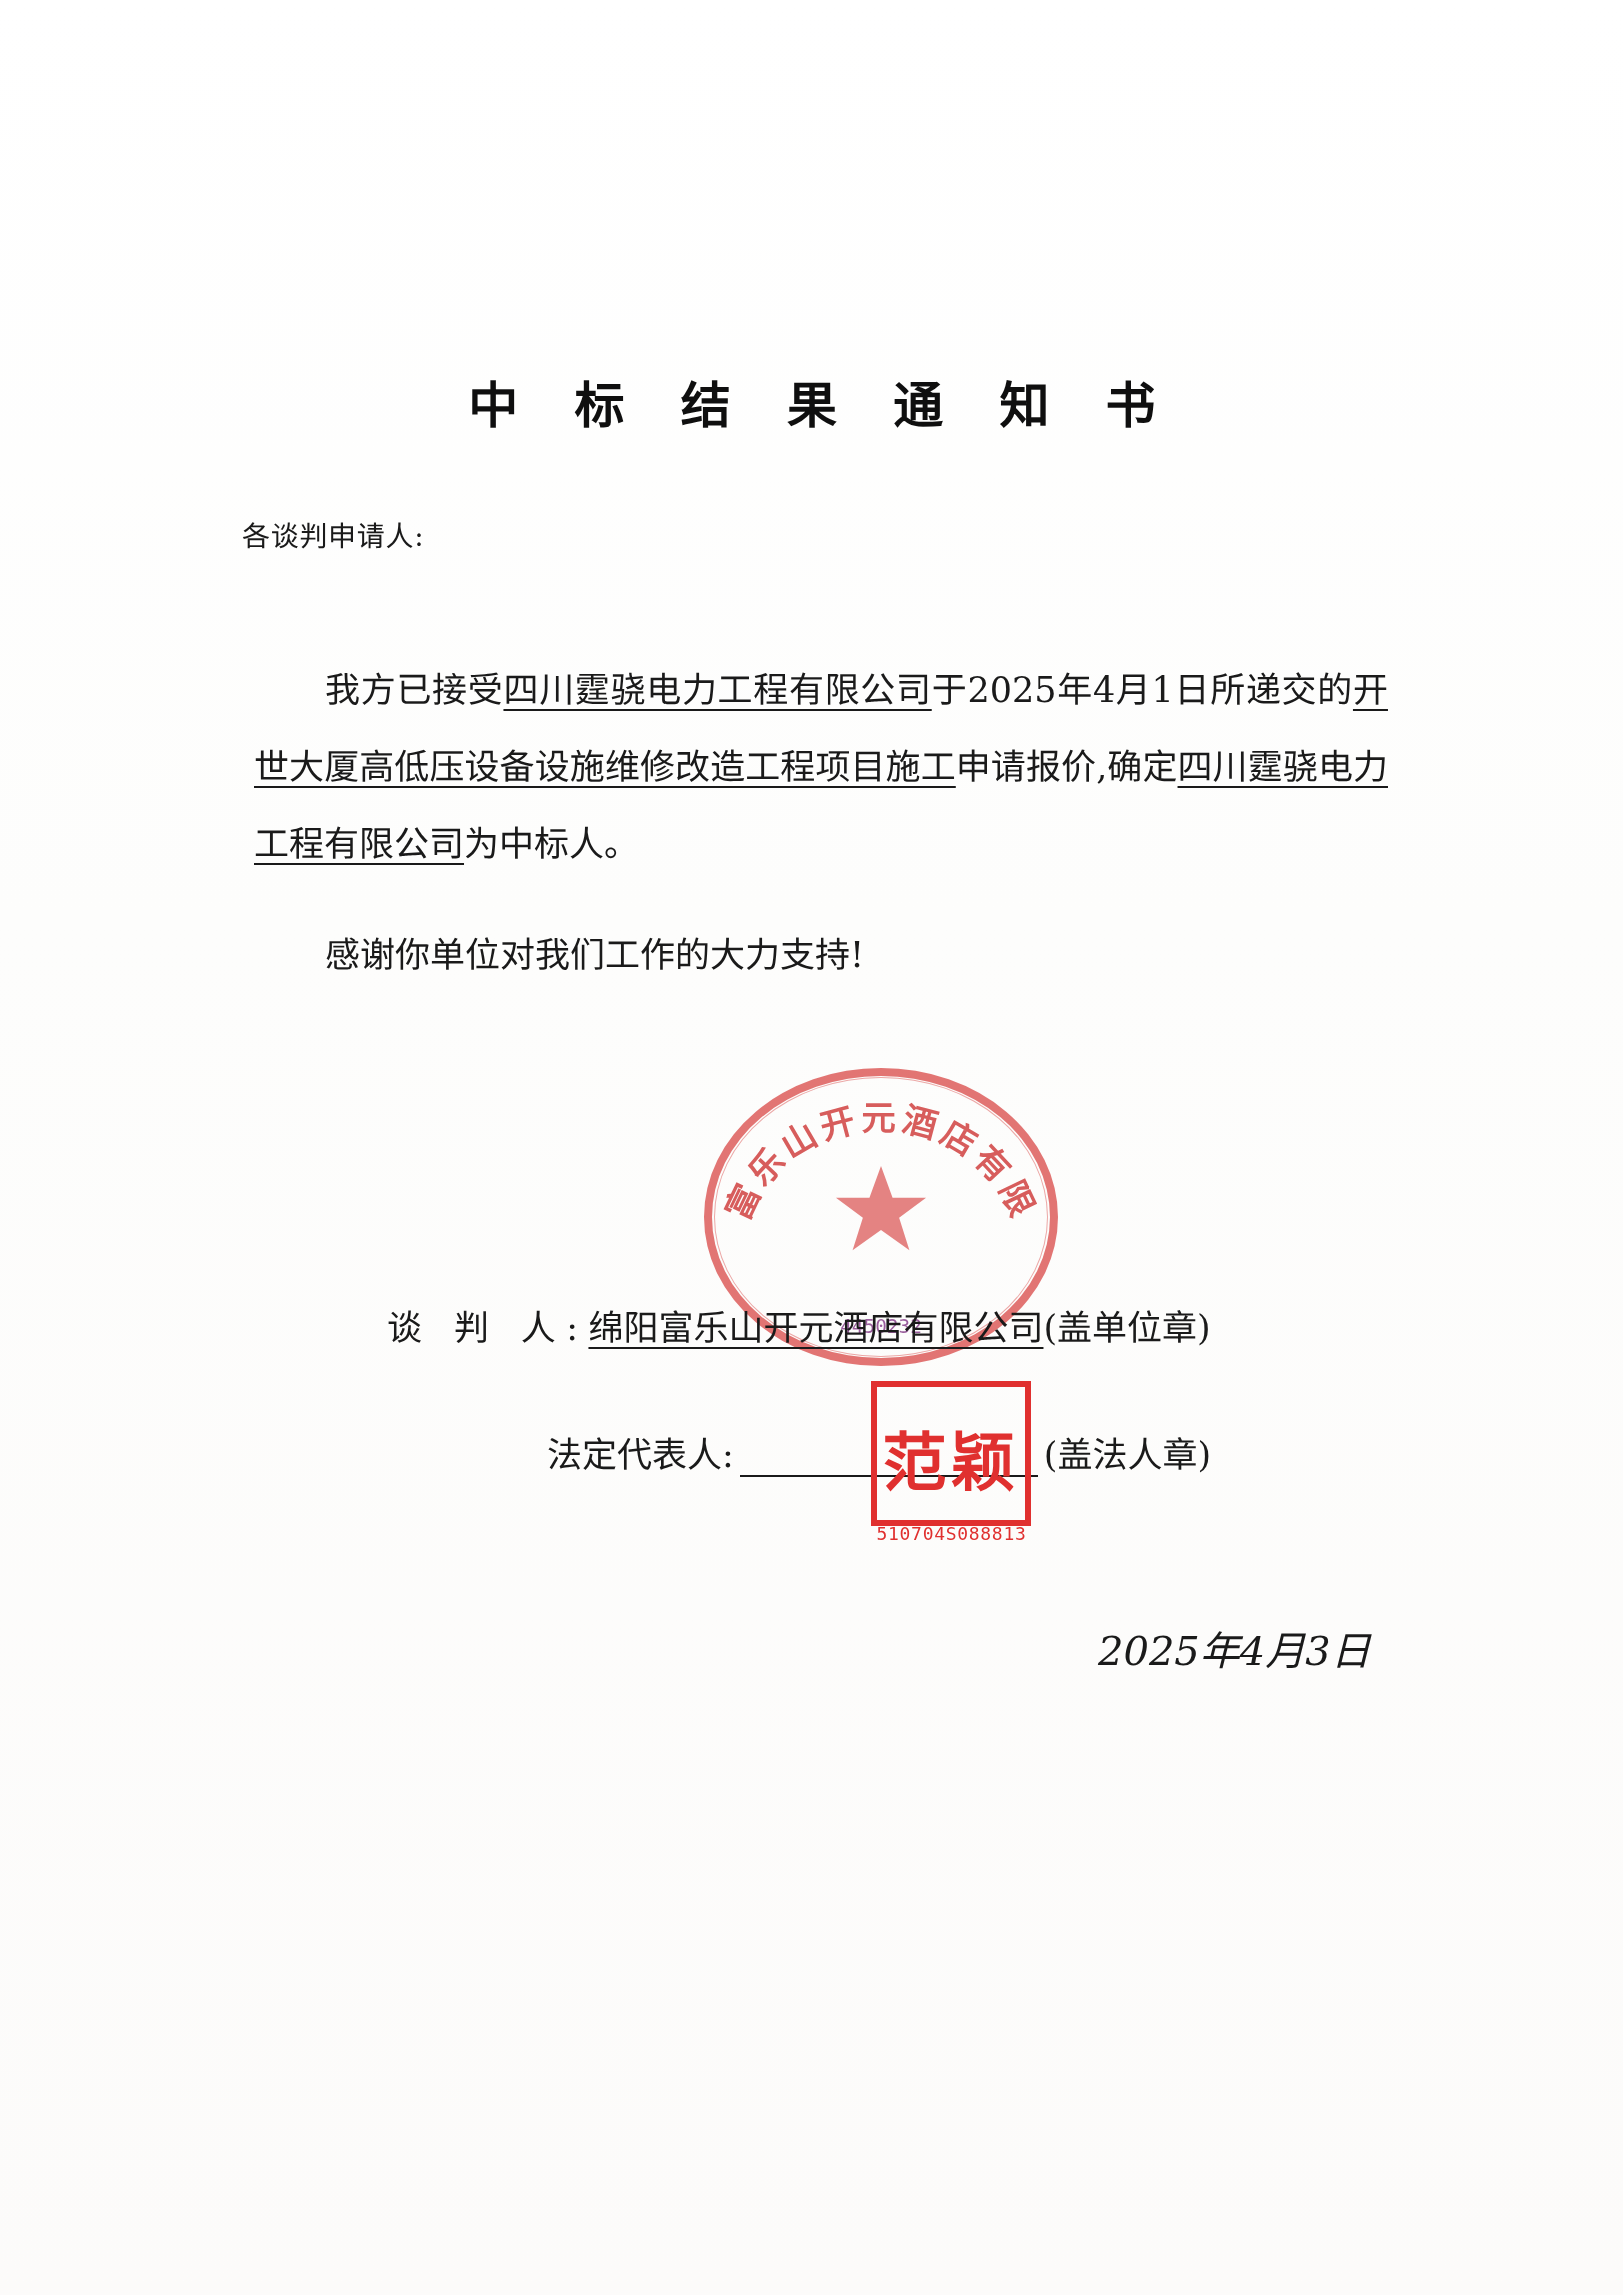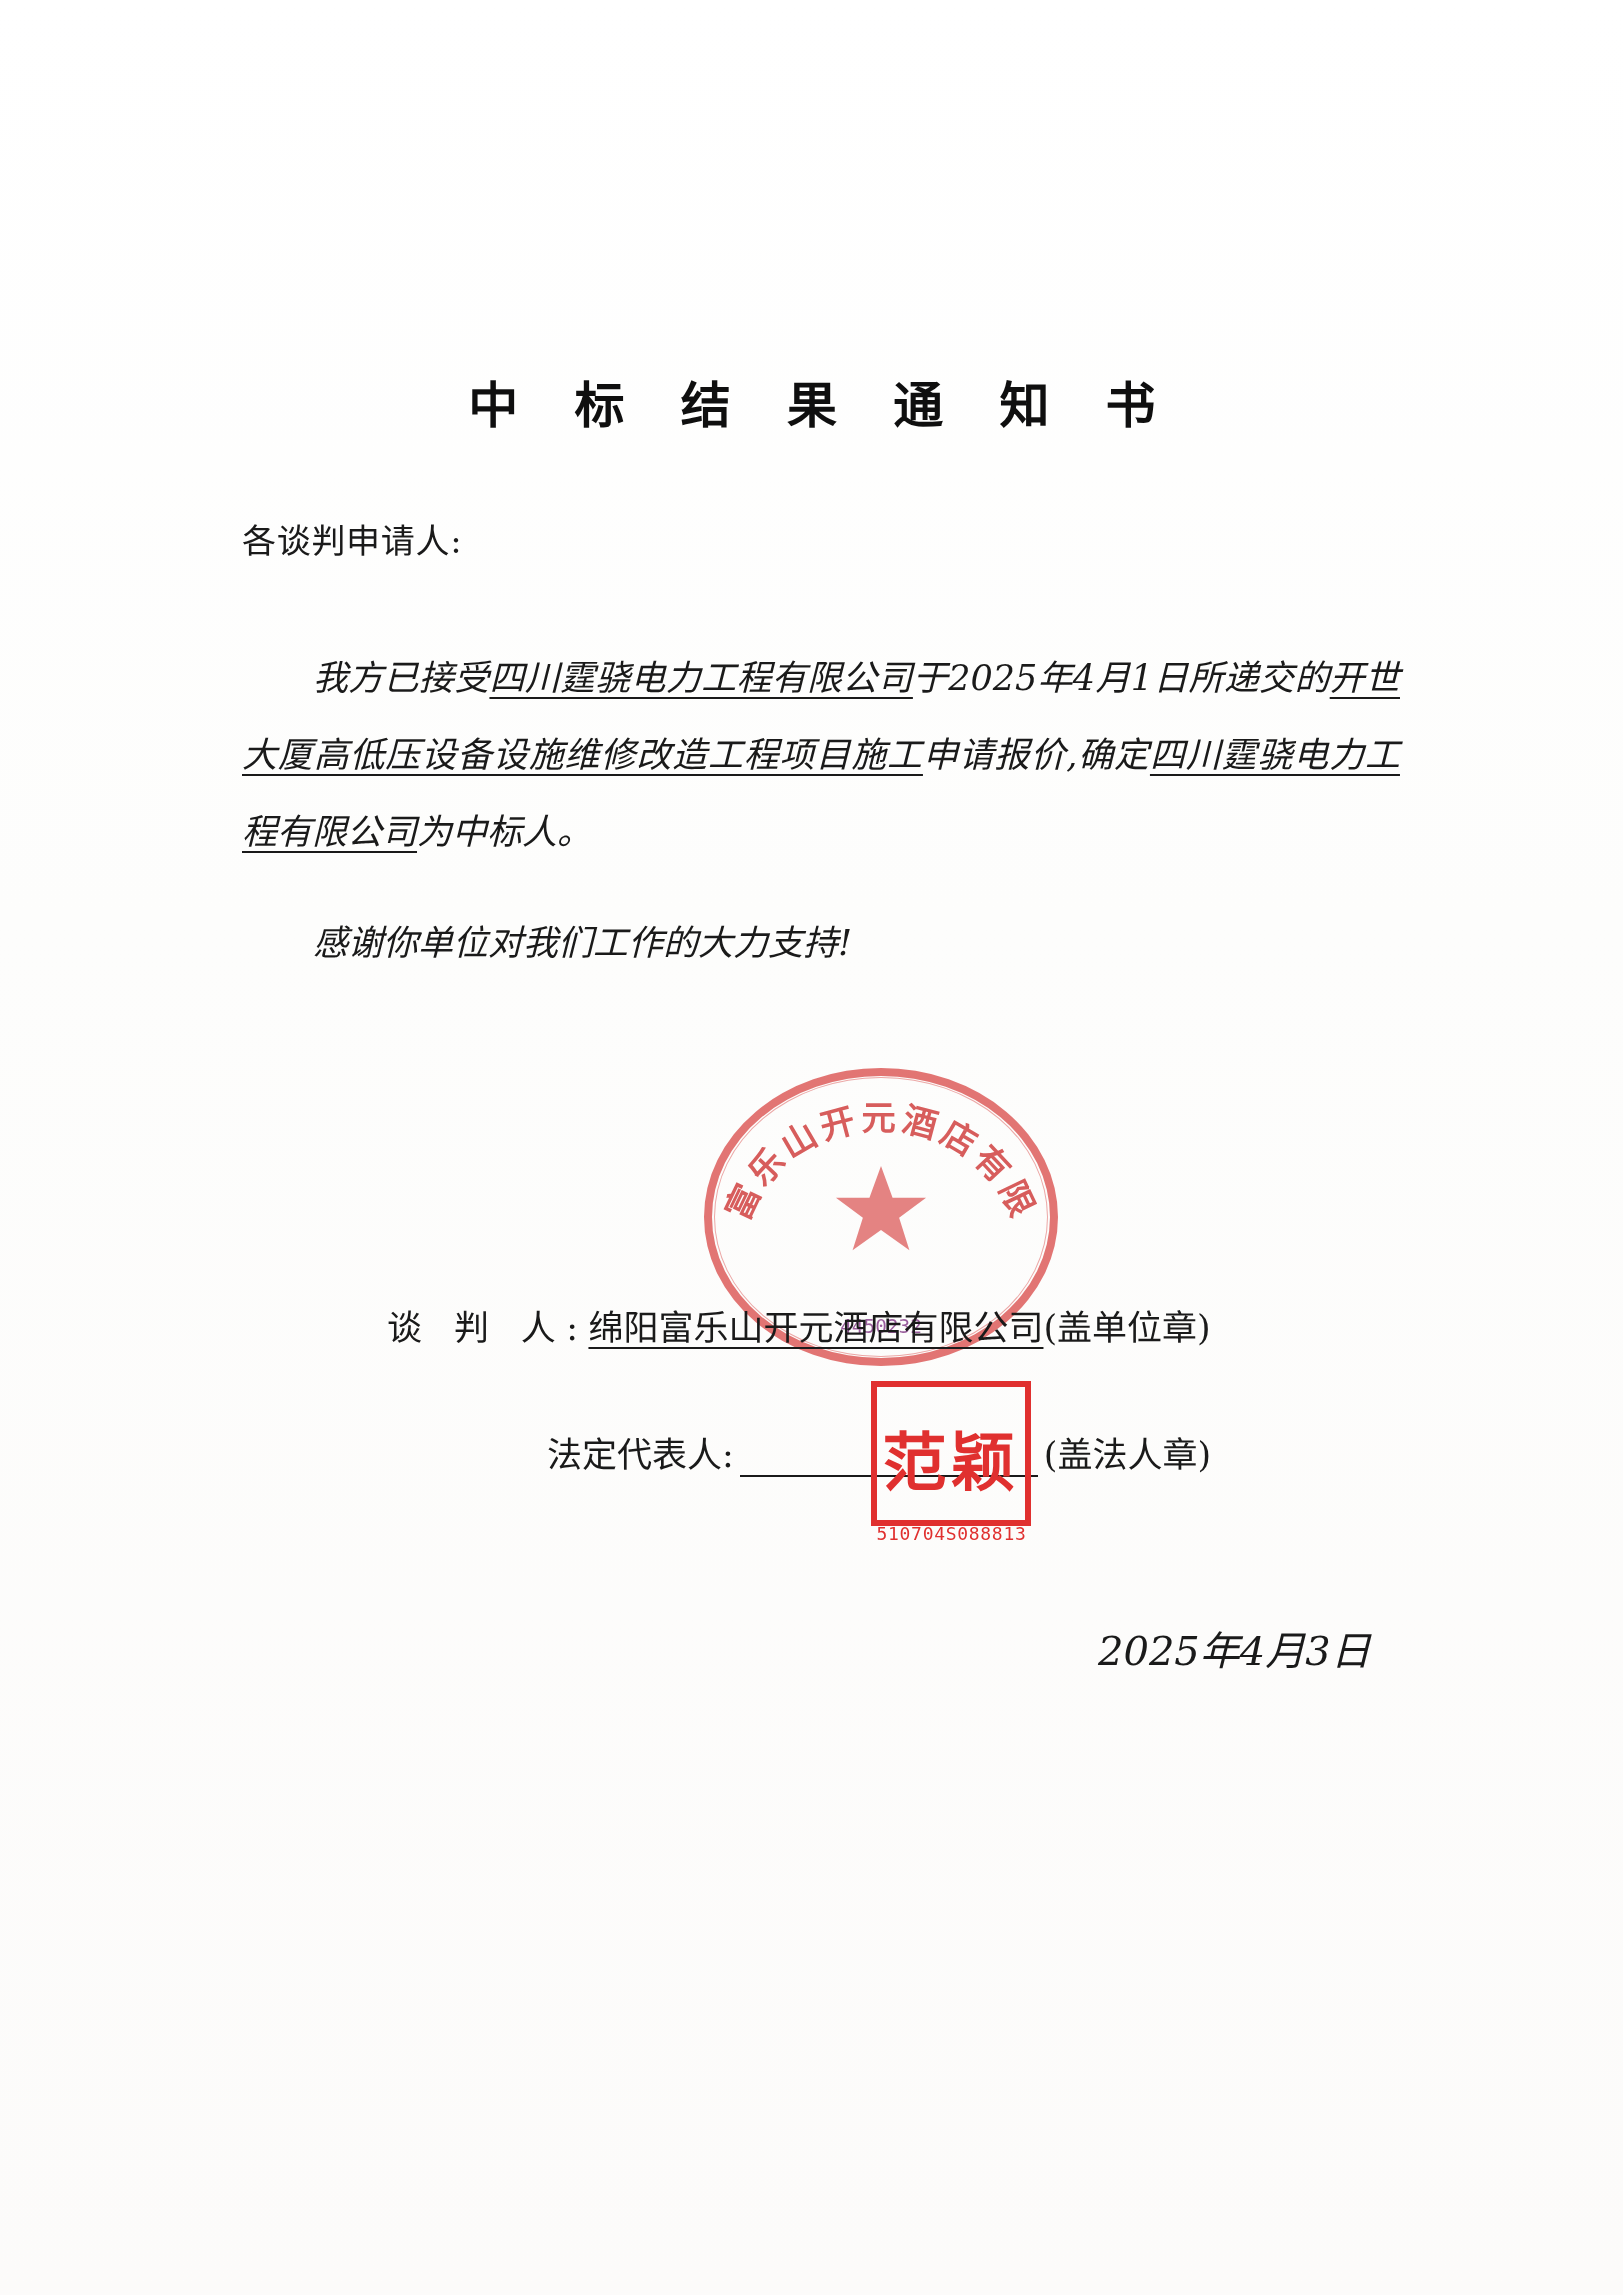--- a/index.html
+++ b/index.html
@@ -41,36 +41,35 @@
     letter-spacing: 19.4px;
     text-indent: 19.4px;
     font-family: "DejaVu Serif", "Liberation Serif", serif;
     color: #0f0f0f;
   }
 
   .salutation {
     position: absolute;
     top: 514px;
     left: 242px;
-    font-size: 34px;
+    font-size: 28px;
     letter-spacing: 0.7px;
   }
 
   .body-block {
     position: absolute;
     top: 640px;
     left: 242px;
     width: 1158px;
     font-size: 35px;
     line-height: 77px;
     text-align: justify;
   }
   .para {
-    margin: 0;
-    font-style: italic;
+    margin: 12px;
   }
   .para.indent {
     text-indent: 71px;
   }
   .para + .para {
     margin-top: 34px;
   }
 
   .u {
     text-decoration: underline;

